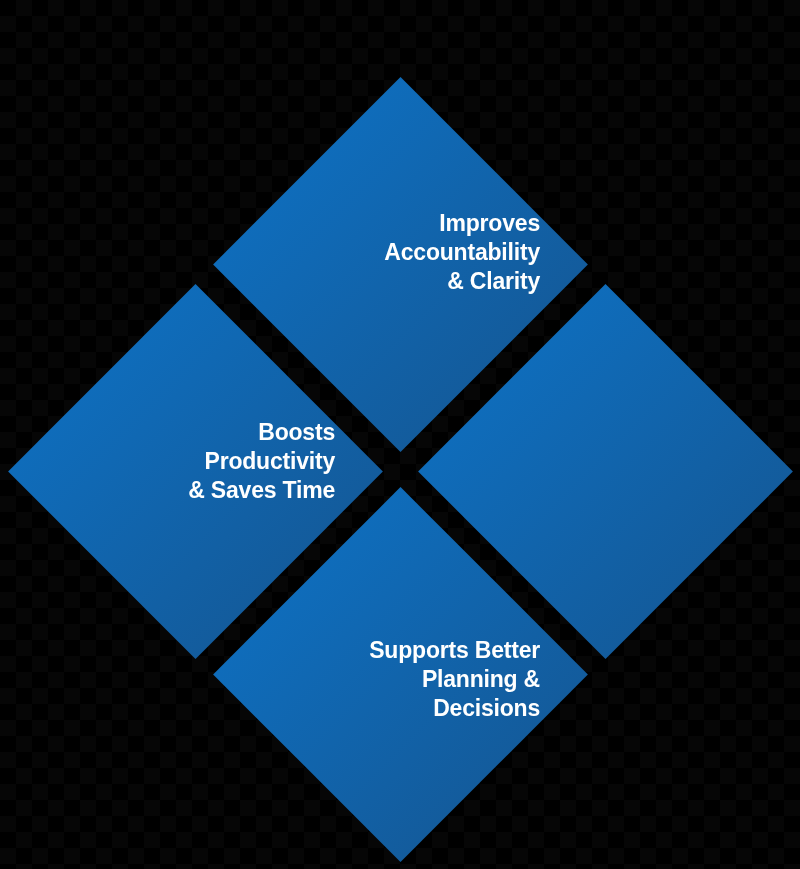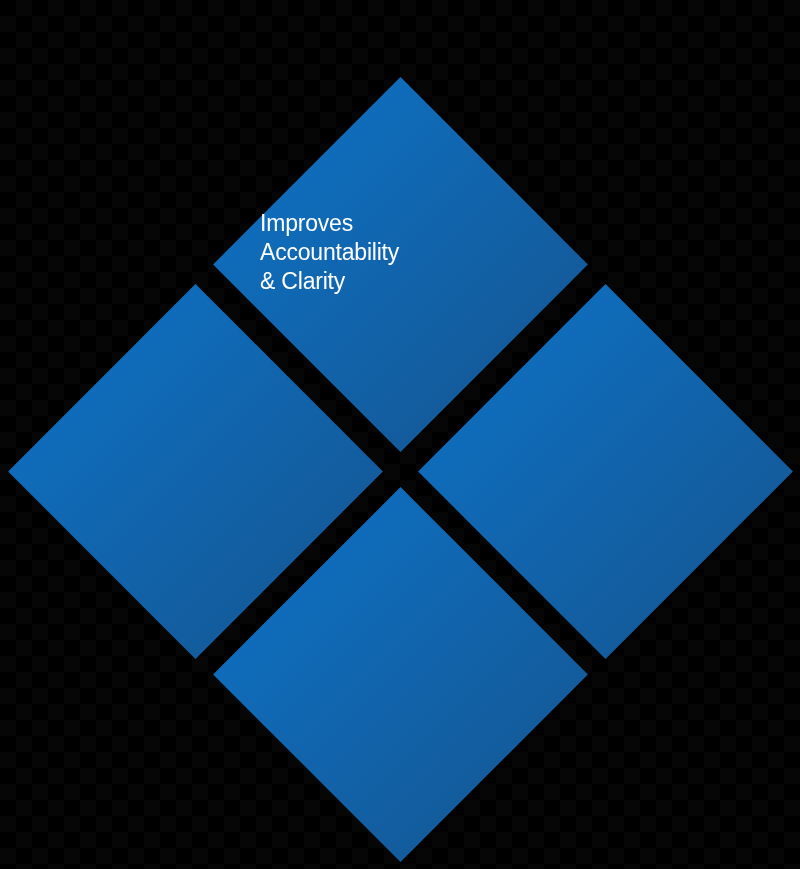--- a/index.html
+++ b/index.html
@@ -28,24 +28,24 @@
   }
   .diamond-top    { left: 267.5px; top: 131.5px; }
   .diamond-left   { left:  62.5px; top: 338.5px; }
   .diamond-right  { left: 472.5px; top: 338.5px; }
   .diamond-bottom { left: 267.5px; top: 541.5px; }
 
   .label {
     position: absolute;
     width: 280px;
     transform: translate(-50%, -50%);
-    text-align: left;
+    text-align: right;
     color: var(--tcolor, #fff);
     font-size: 23px;
-    font-weight: 400;
+    font-weight: 700;
     line-height: 29px;
     letter-spacing: -0.2px;
     white-space: pre-line;
   }
   .label-top    { left: 400px; top: 252px; }
   .label-left   { left: 195px; top: 461px; }
   .label-right  { left: 606px; top: 461px; }
   .label-bottom { left: 400px; top: 679px; }
 </style>
 </head>
@@ -58,16 +58,22 @@
   <div class="diamond diamond-left"></div>
 
   <div class="diamond diamond-right"></div>
 
   <div class="diamond diamond-bottom"></div>
 
   <div class="label label-top">Improves
 Accountability
 &amp; Clarity</div>
 
+  <div class="label label-left">Boosts
+Productivity
+&amp; Saves Time</div>
 
 
+  <div class="label label-bottom">Supports Better
+Planning &amp;
+Decisions</div>
 
 </div>
 
 </body></html>

